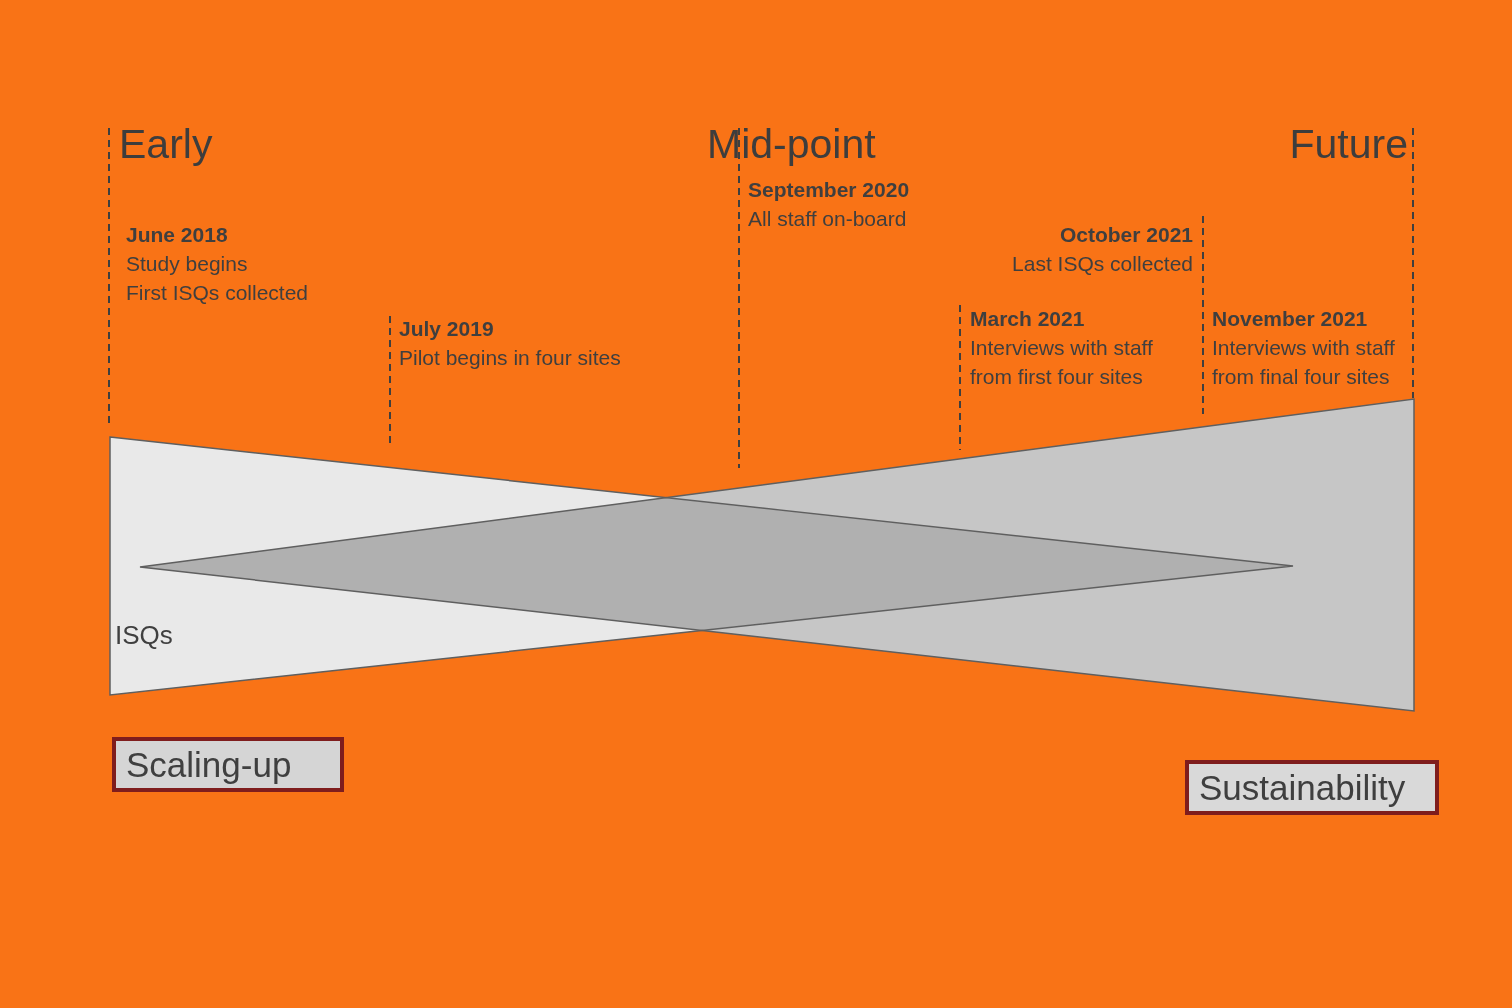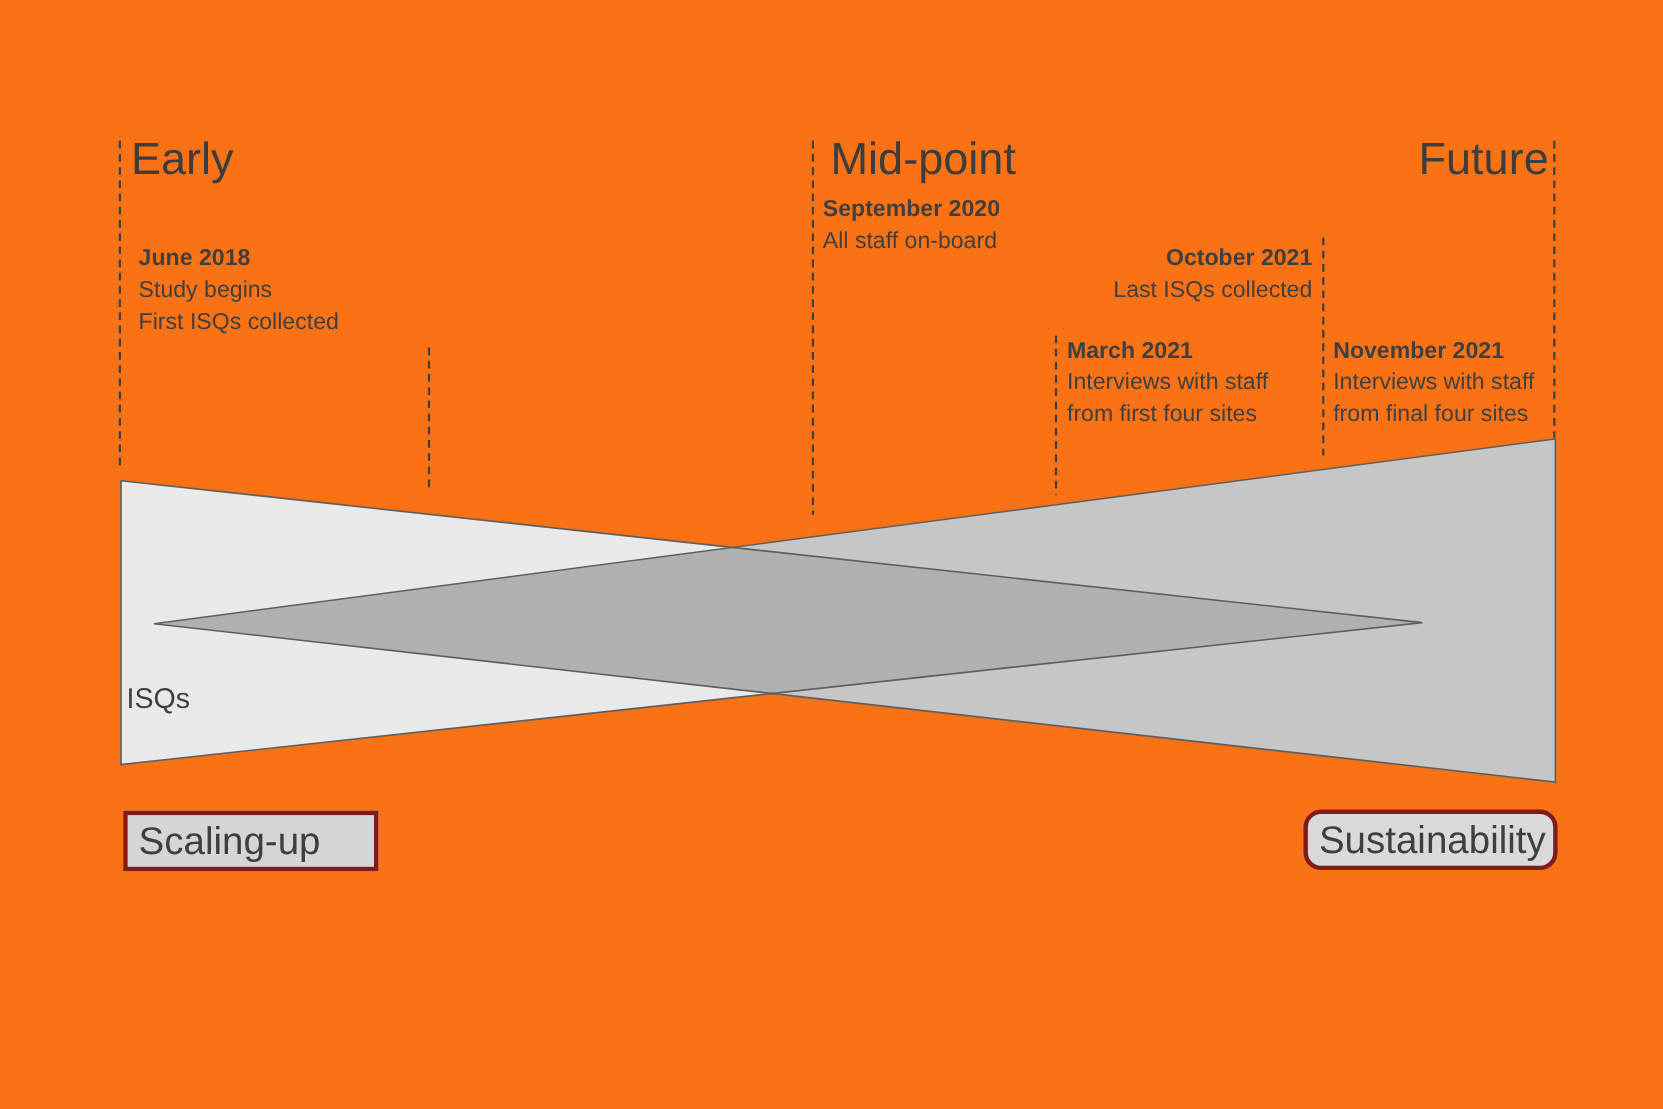--- a/index.html
+++ b/index.html
@@ -50,21 +50,21 @@
     height: 55px;
     border: 4px solid #7f1d1d;
     display: flex;
     align-items: center;
     padding-left: 10px;
     font-size: 35px;
     color: #3f3f3f;
     white-space: nowrap;
   }
   .stage-box.left  { left: 112px;  top: 737px; width: 232px; background: #d5d5d5; }
-  .stage-box.right { left: 1185px; top: 736px; width: 231px; background: #d9d9d9; border-radius: 16px; }
+  .stage-box.right { left: 1185px; top: 760px; width: 254px; background: #d9d9d9; }
 </style>
 </head>
 <body>
 
 <div class="canvas">
 
   <svg class="graphic" viewBox="0 0 1512 1008">
 
     <polygon class="wedge" points="110,437 1293,566 110,695" fill="#e9e9e9"></polygon>
 
@@ -77,29 +77,33 @@
 
     <line class="dash" x1="109" y1="128" x2="109" y2="428" stroke="#3f3f3f"></line>
     <line class="dash" x1="390" y1="316" x2="390" y2="448" stroke="#3f3f3f"></line>
     <line class="dash" x1="739" y1="128" x2="739" y2="468" stroke="#3f3f3f"></line>
     <line class="dash" x1="960" y1="305" x2="960" y2="450" stroke="#3f3f3f"></line>
     <line class="dash" x1="1203" y1="216" x2="1203" y2="414" stroke="#3f3f3f"></line>
     <line class="dash" x1="1413" y1="128" x2="1413" y2="398" stroke="#3f3f3f"></line>
   </svg>
 
   <div class="phase-title" style="left:119px; top:122px;">Early</div>
-  <div class="phase-title" style="left:755px; top:122px;">Mid-point</div>
+  <div class="phase-title" style="left:707px; top:122px;">Mid-point</div>
   <div class="phase-title right-align" style="right:104px; top:122px;">Future</div>
 
   <div class="event" style="left:126px; top:176px;margin-top:44px;">
     <div class="date">June 2018</div>
     <div>Study begins</div>
     <div>First ISQs collected</div>
   </div>
 
+  <div class="event" style="left:399px; top:314px;">
+    <div class="date">July 2019</div>
+    <div>Pilot begins in four sites</div>
+  </div>
 
   <div class="event" style="left:748px; top:175px;">
     <div class="date">September 2020</div>
     <div>All staff on-board</div>
   </div>
 
   <div class="event right-align" style="right:319px; top:220px;">
     <div class="date">October 2021</div>
     <div>Last ISQs collected</div>
   </div>

